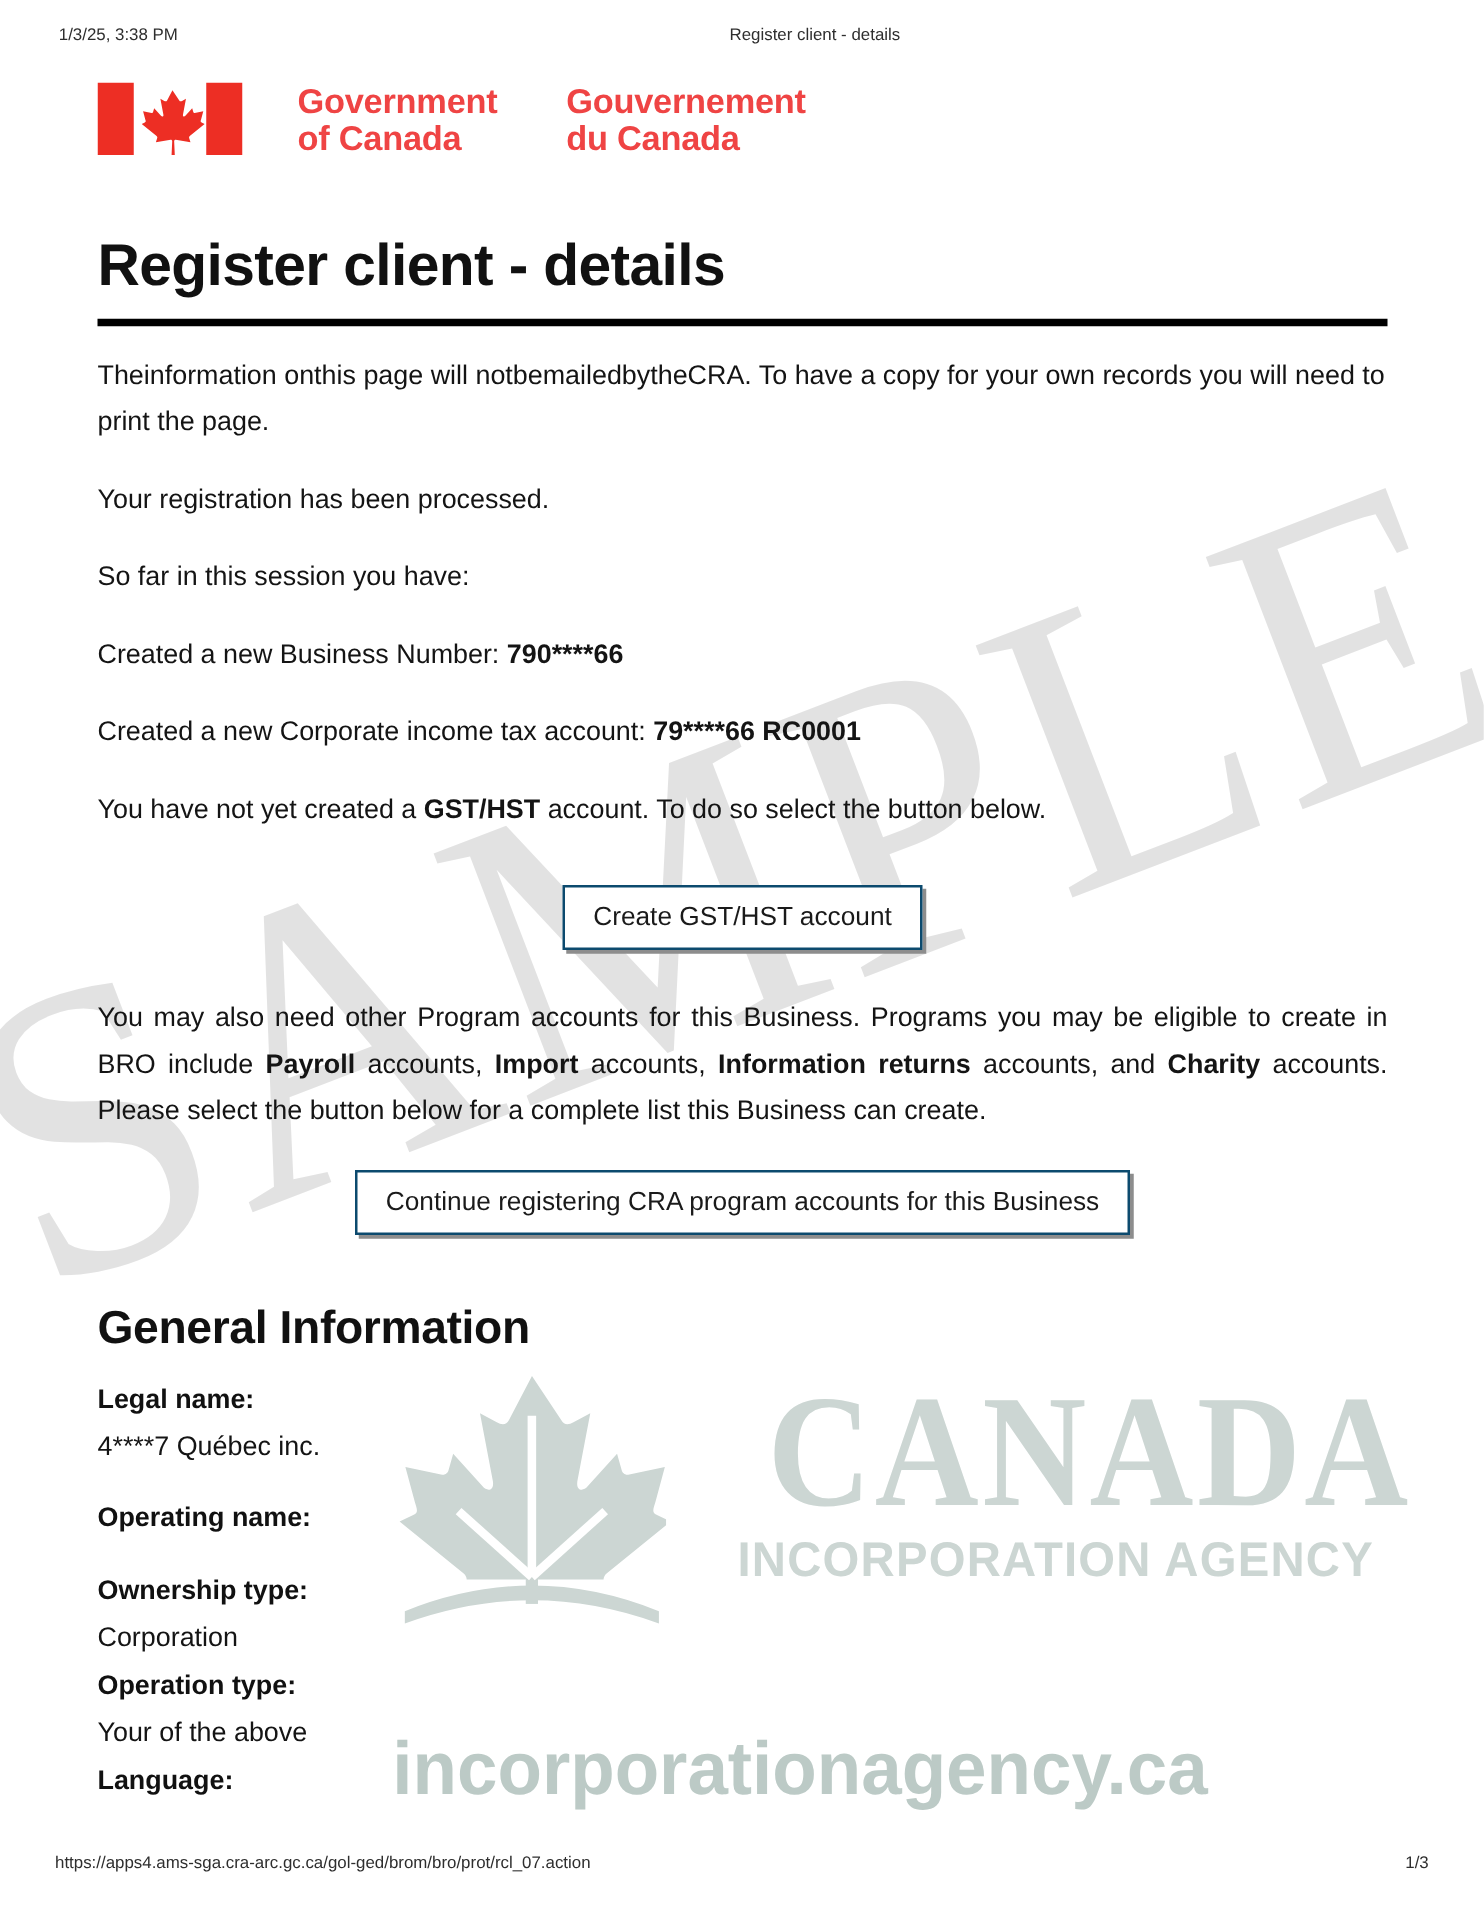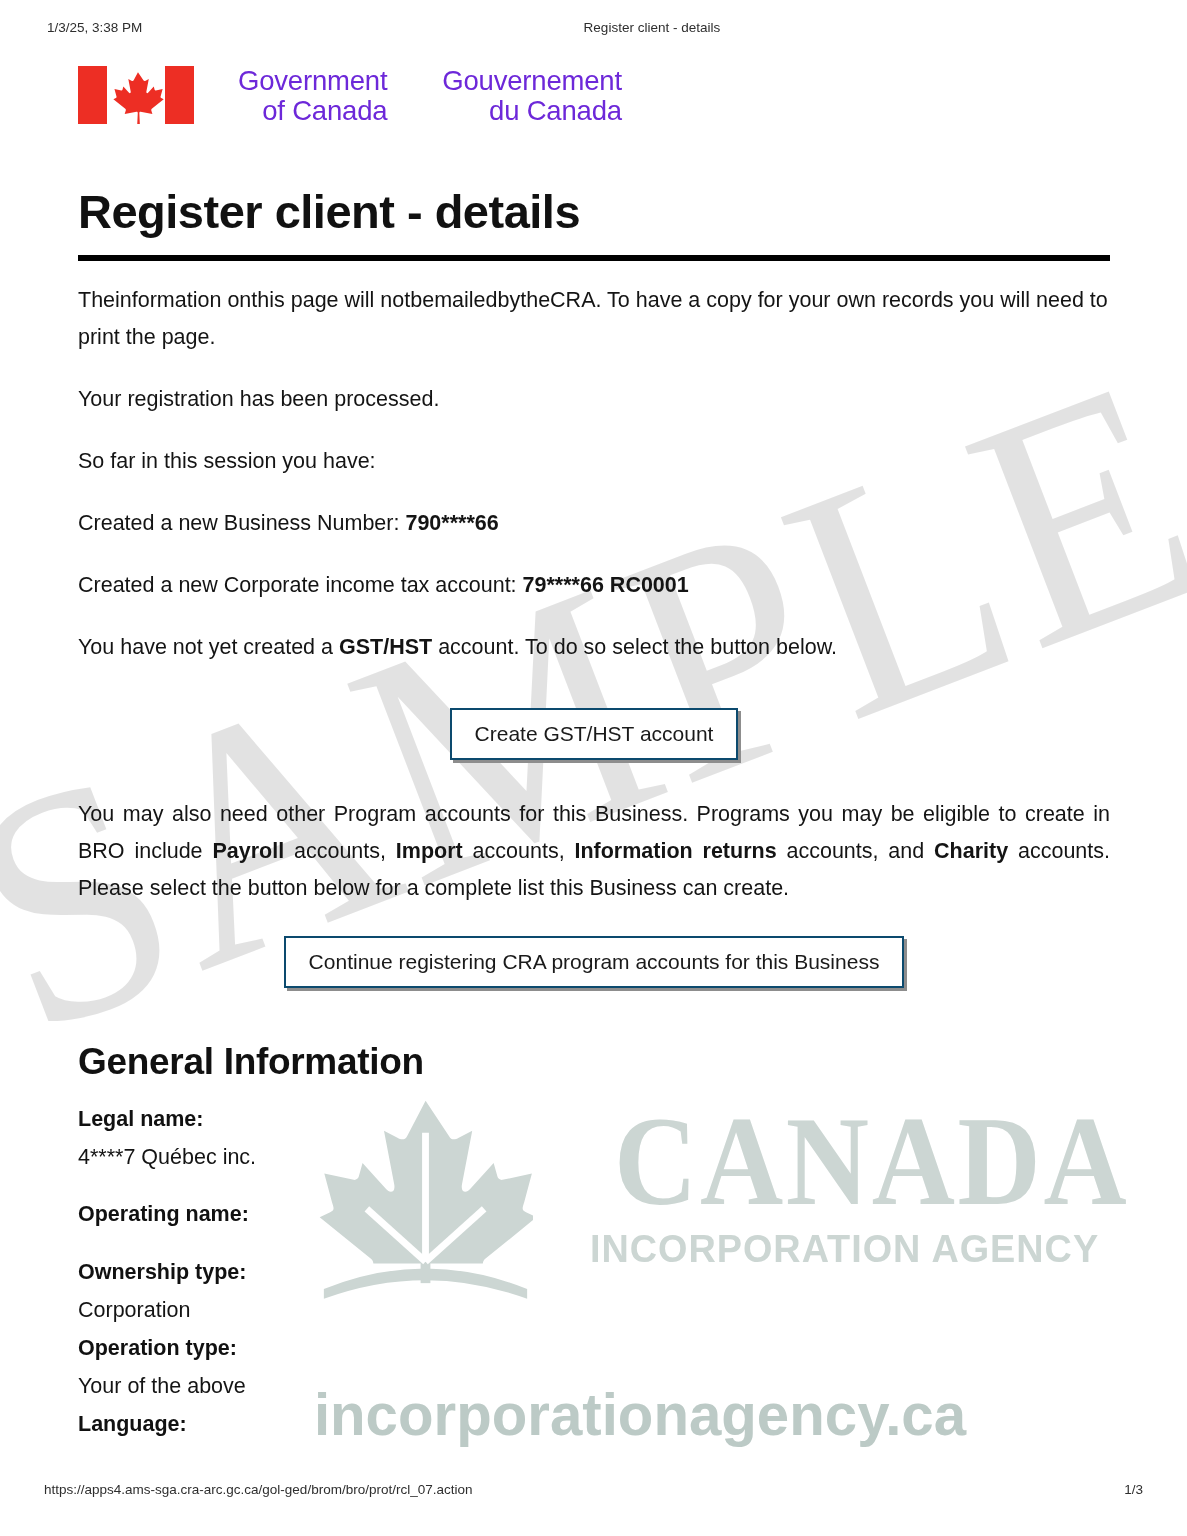--- a/index.html
+++ b/index.html
@@ -44,23 +44,22 @@
   .print-header{
     position:absolute;left:0;top:20px;width:100%;
     font-size:13.5px;color:#2e2e2e;
   }
   .ph-time{position:absolute;left:47px;top:0;}
   .ph-title{position:absolute;left:600px;top:0;transform:translateX(-12%);}
   .doc{padding:0 77px 0 78px;}
   .logo-row{display:flex;align-items:flex-start;margin:0;padding-top:66px;}
   .flag{width:116px;height:58px;flex:0 0 auto;}
   .gov-text{
-    font-size:27.5px;font-weight:400;line-height:30px;color:#6d28d9;
+    font-size:27.5px;font-weight:700;line-height:30px;color:#ef4444;
     letter-spacing:-0.2px;
-    text-align:right;
   }
   .gov-en{margin-left:44px;}
   .gov-fr{margin-left:55px;}
   .page-title{
     margin:60px 0 0 0;
     font-size:47px;font-weight:700;line-height:1.1;color:#111;
     letter-spacing:-0.5px;
   }
   .title-rule{height:6px;background:#000;margin-top:17px;border:0;}
   .para{font-size:21.5px;line-height:37px;margin:25px 0;color:#141414;}

